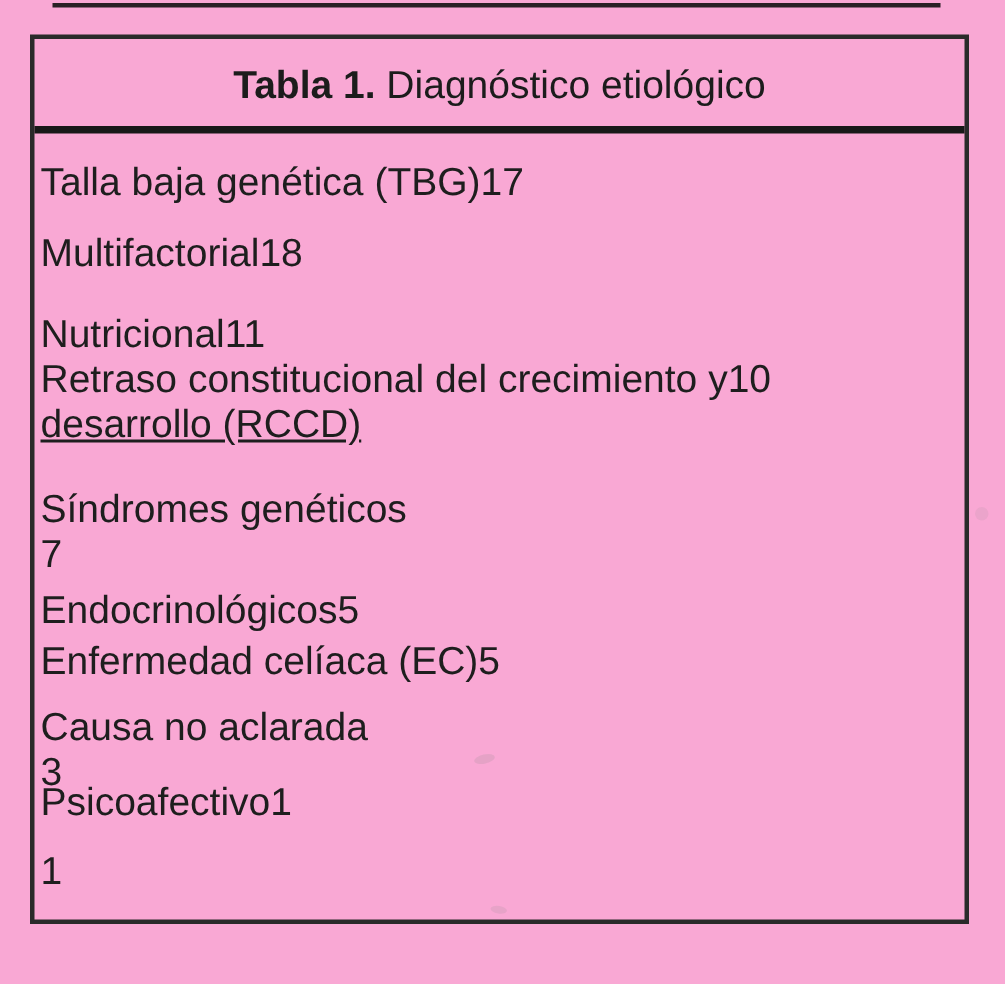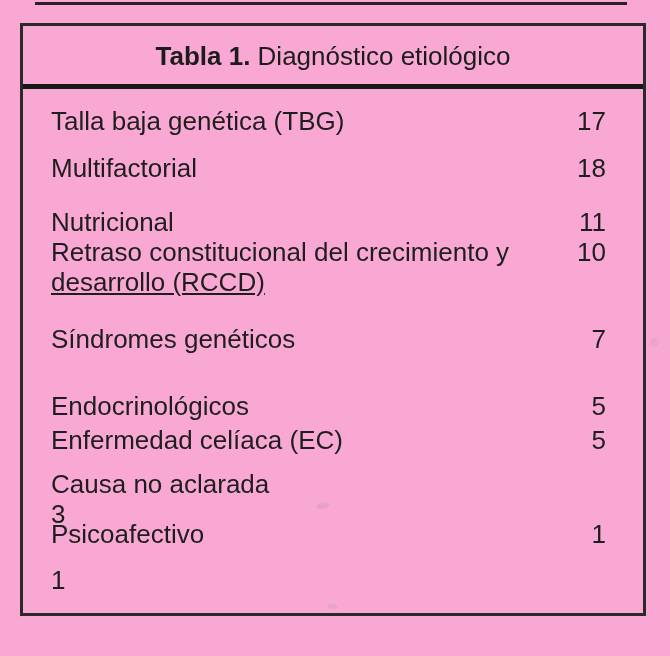--- a/index.html
+++ b/index.html
@@ -38,36 +38,35 @@
   }
   .table-title .bold { font-weight: bold; }
   .header-sep {
     position: absolute;
     left: 0; right: 0; top: 58px;
     height: 5px;
     background: #181818;
   }
   .row {
     position: absolute;
-    left: 28px; right: 37px;
+    left: 4px; right: 37px;
     display: flex;
-    justify-content: space-between;
     align-items: flex-start;
     font-size: 26px;
     line-height: 30px;
     color: #1e1e1e;
   }
   .row .lbl { text-align: left; }
   .row .lbl .l2 { display: block; text-decoration: underline; }
   .row .val { text-align: right; white-space: nowrap; }
   .r1  { top: 80px; }
   .r2  { top: 127px; }
   .r3  { top: 181px; }
   .r4  { top: 211px; }
-  .r5  { top: 298px; }
+  .r5  { top: 298px; flex-direction: column; }
   .r6  { top: 349px; margin-top: 16px; }
   .r7  { top: 399px; }
   .r8  { top: 443px; flex-direction: column; }
   .r9  { top: 493px; }
   .r10 { top: 539px; }
   .speck {
     position: absolute;
     background: #8a8a8a;
     border-radius: 50%;
   }

